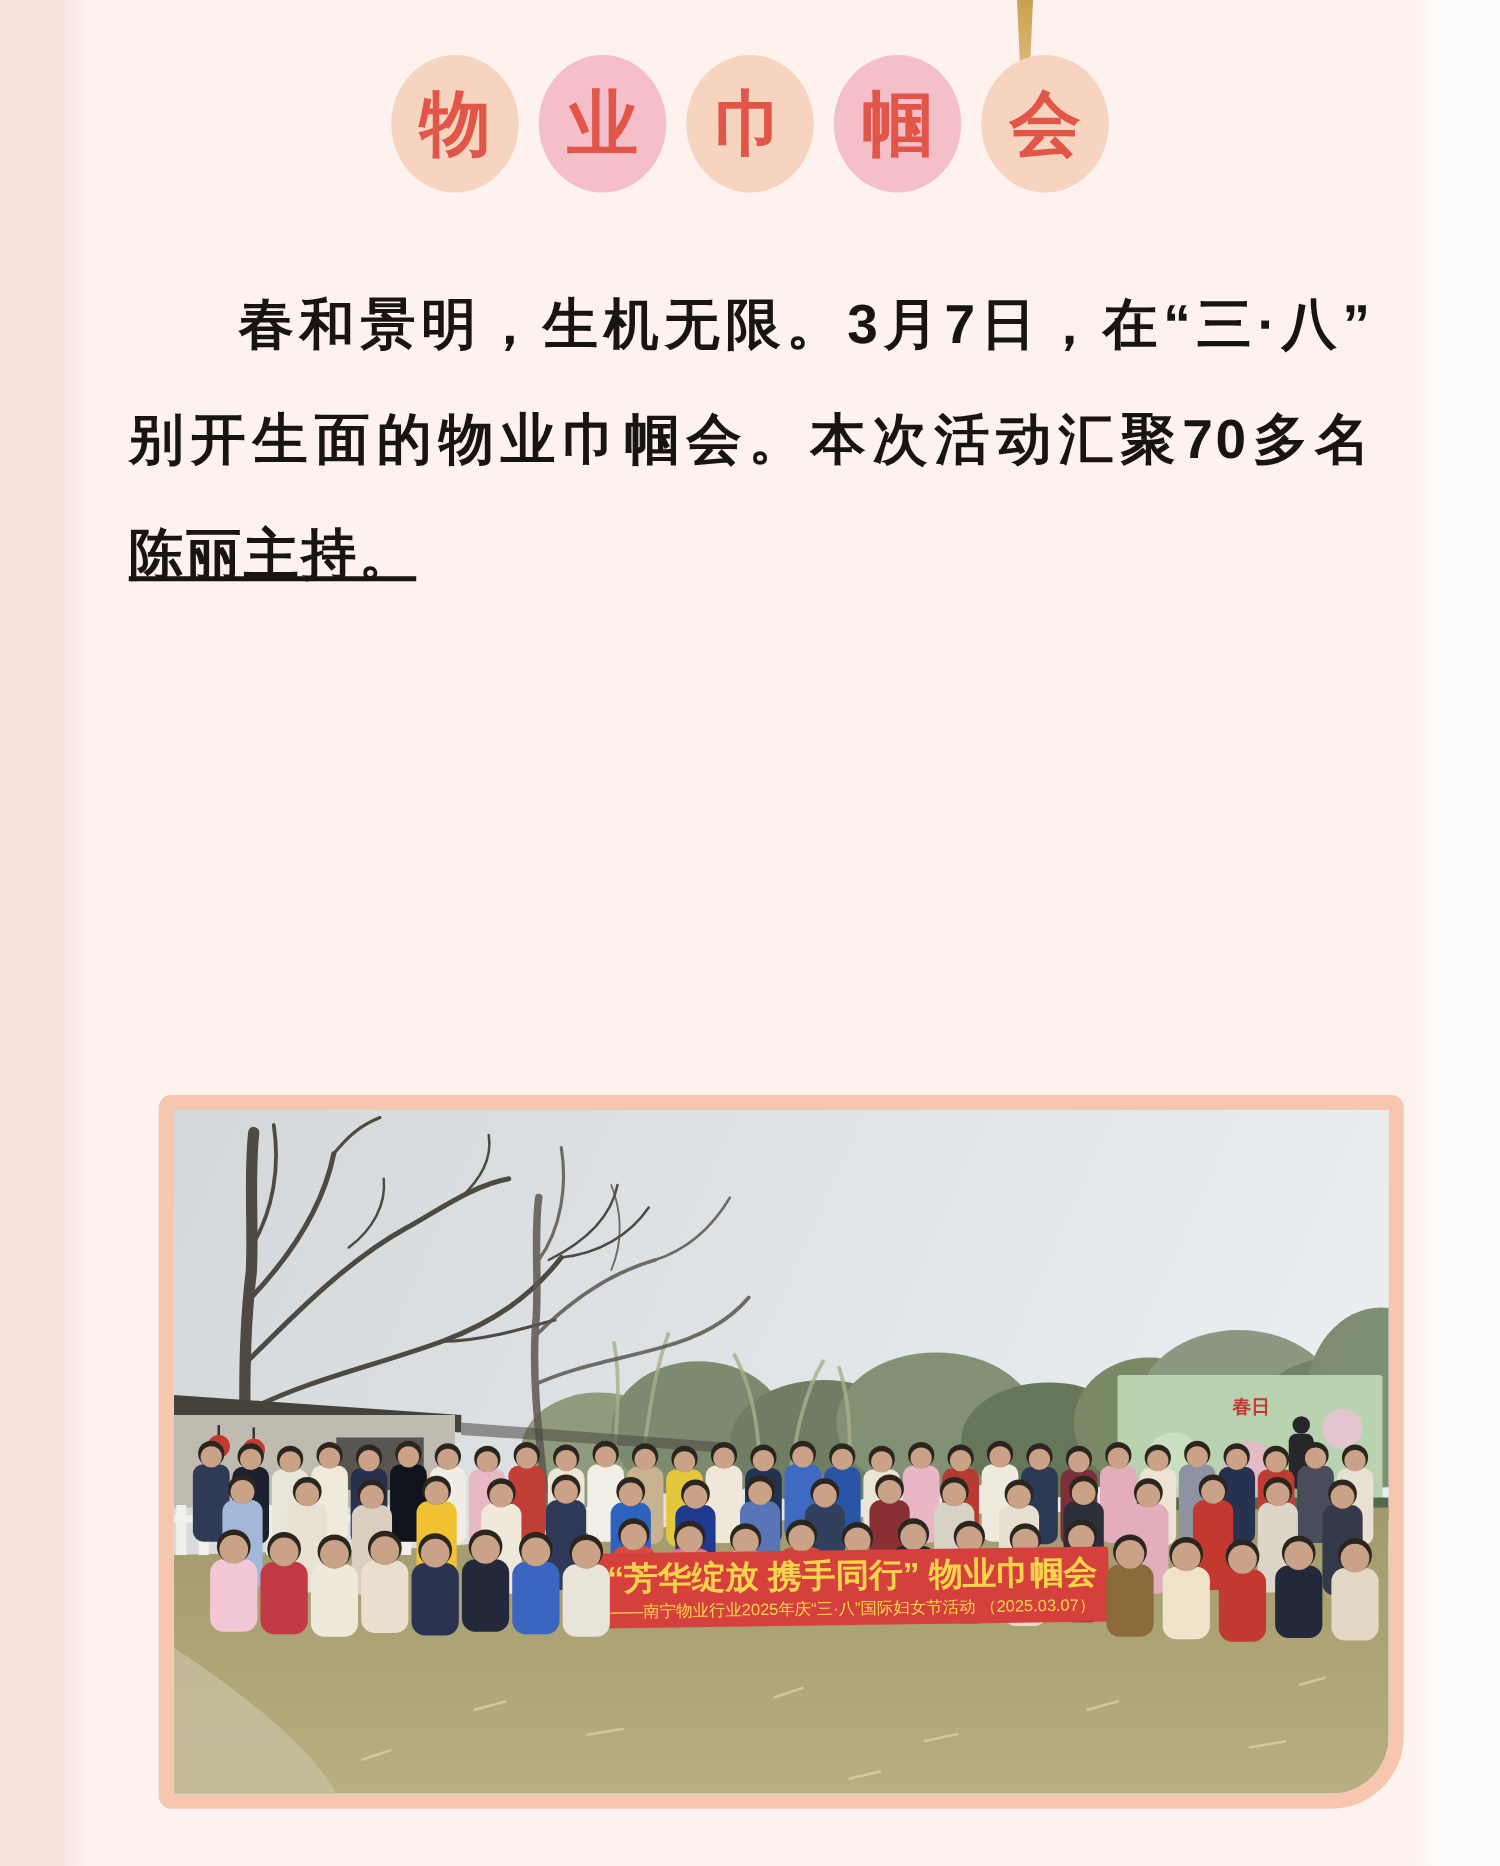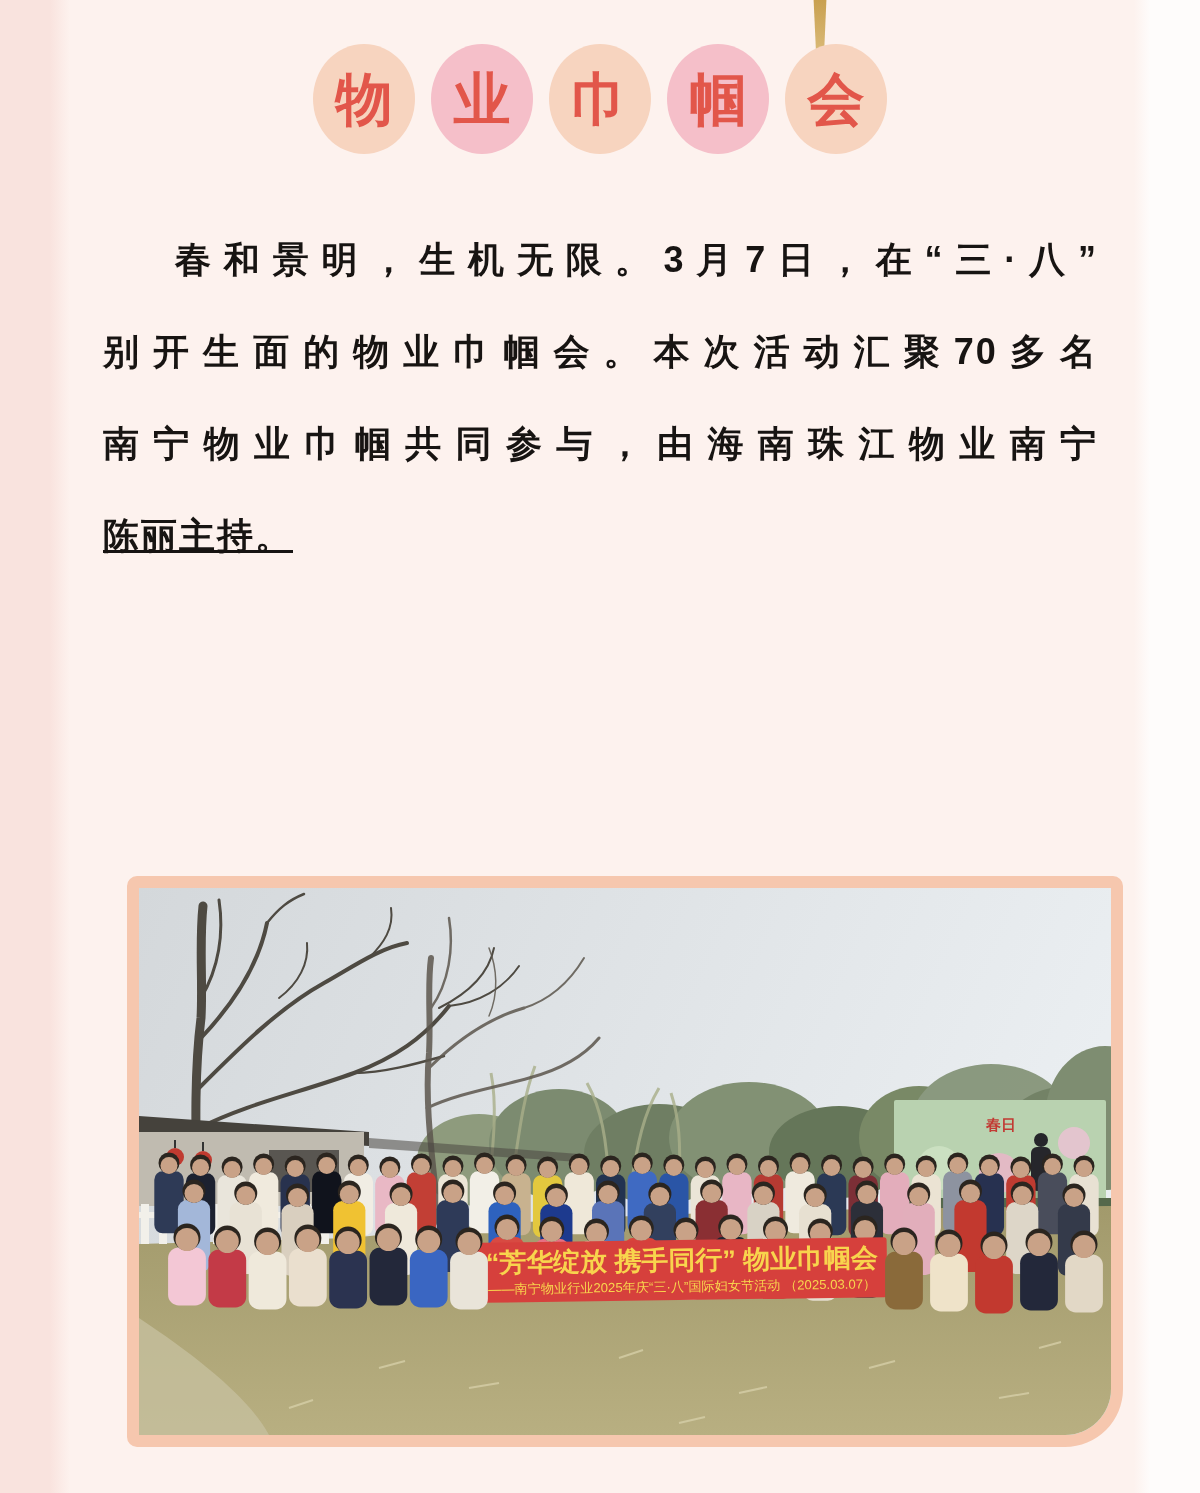--- a/index.html
+++ b/index.html
@@ -28,21 +28,21 @@
   }
   .title-circle span{
     font-size:57px; font-weight:bold; color:var(--title-text,#e2564a);
     line-height:1;
   }
   .article{
     position:absolute; left:103px; top:214px; width:995px;
     color:var(--text-color,#171412);
   }
   .article p{
-    font-size:36px; font-weight:600; letter-spacing:2px;
+    font-size:44px; font-weight:600; letter-spacing:2px;
     line-height:92px; height:92px; white-space:nowrap;
     text-align:justify; text-align-last:justify;
   }
   .article p.first{ text-indent:2em; }
   .article p.last{ text-align-last:left;text-decoration:underline; }
   .photo-frame{
     position:absolute; left:102px; top:876px; width:996px; height:571px;
     border:12px solid var(--frame-border,#f6c7ae);
     border-radius:10px 10px 58px 10px;
     overflow:hidden; background:#dfe3e6;margin-left:25px;
@@ -71,21 +71,20 @@
         <span>帼</span>
       </div>
     <div class="title-circle" style="background: rgb(247, 212, 191);">
         <span>会</span>
       </div>
   </div>
 
   <div class="article">
     <p class="first">春和景明，生机无限。3月7日，在“三·八”</p>
     <p>别开生面的物业巾帼会。本次活动汇聚70多名</p>
-    <p>南宁物业巾帼共同参与，由海南珠江物业南宁</p>
     <p class="last">陈丽主持。</p>
   </div>
 
   <div class="photo-frame">
     <svg id="photo-svg" viewBox="0 0 972 547" xmlns="http://www.w3.org/2000/svg">
       <defs>
         <linearGradient id="sky" x1="0" y1="0" x2="1" y2="0.25">
           <stop offset="0" stop-color="#d4d8db"></stop>
             <stop offset="1" stop-color="#eaeef1"></stop>
         </linearGradient>

